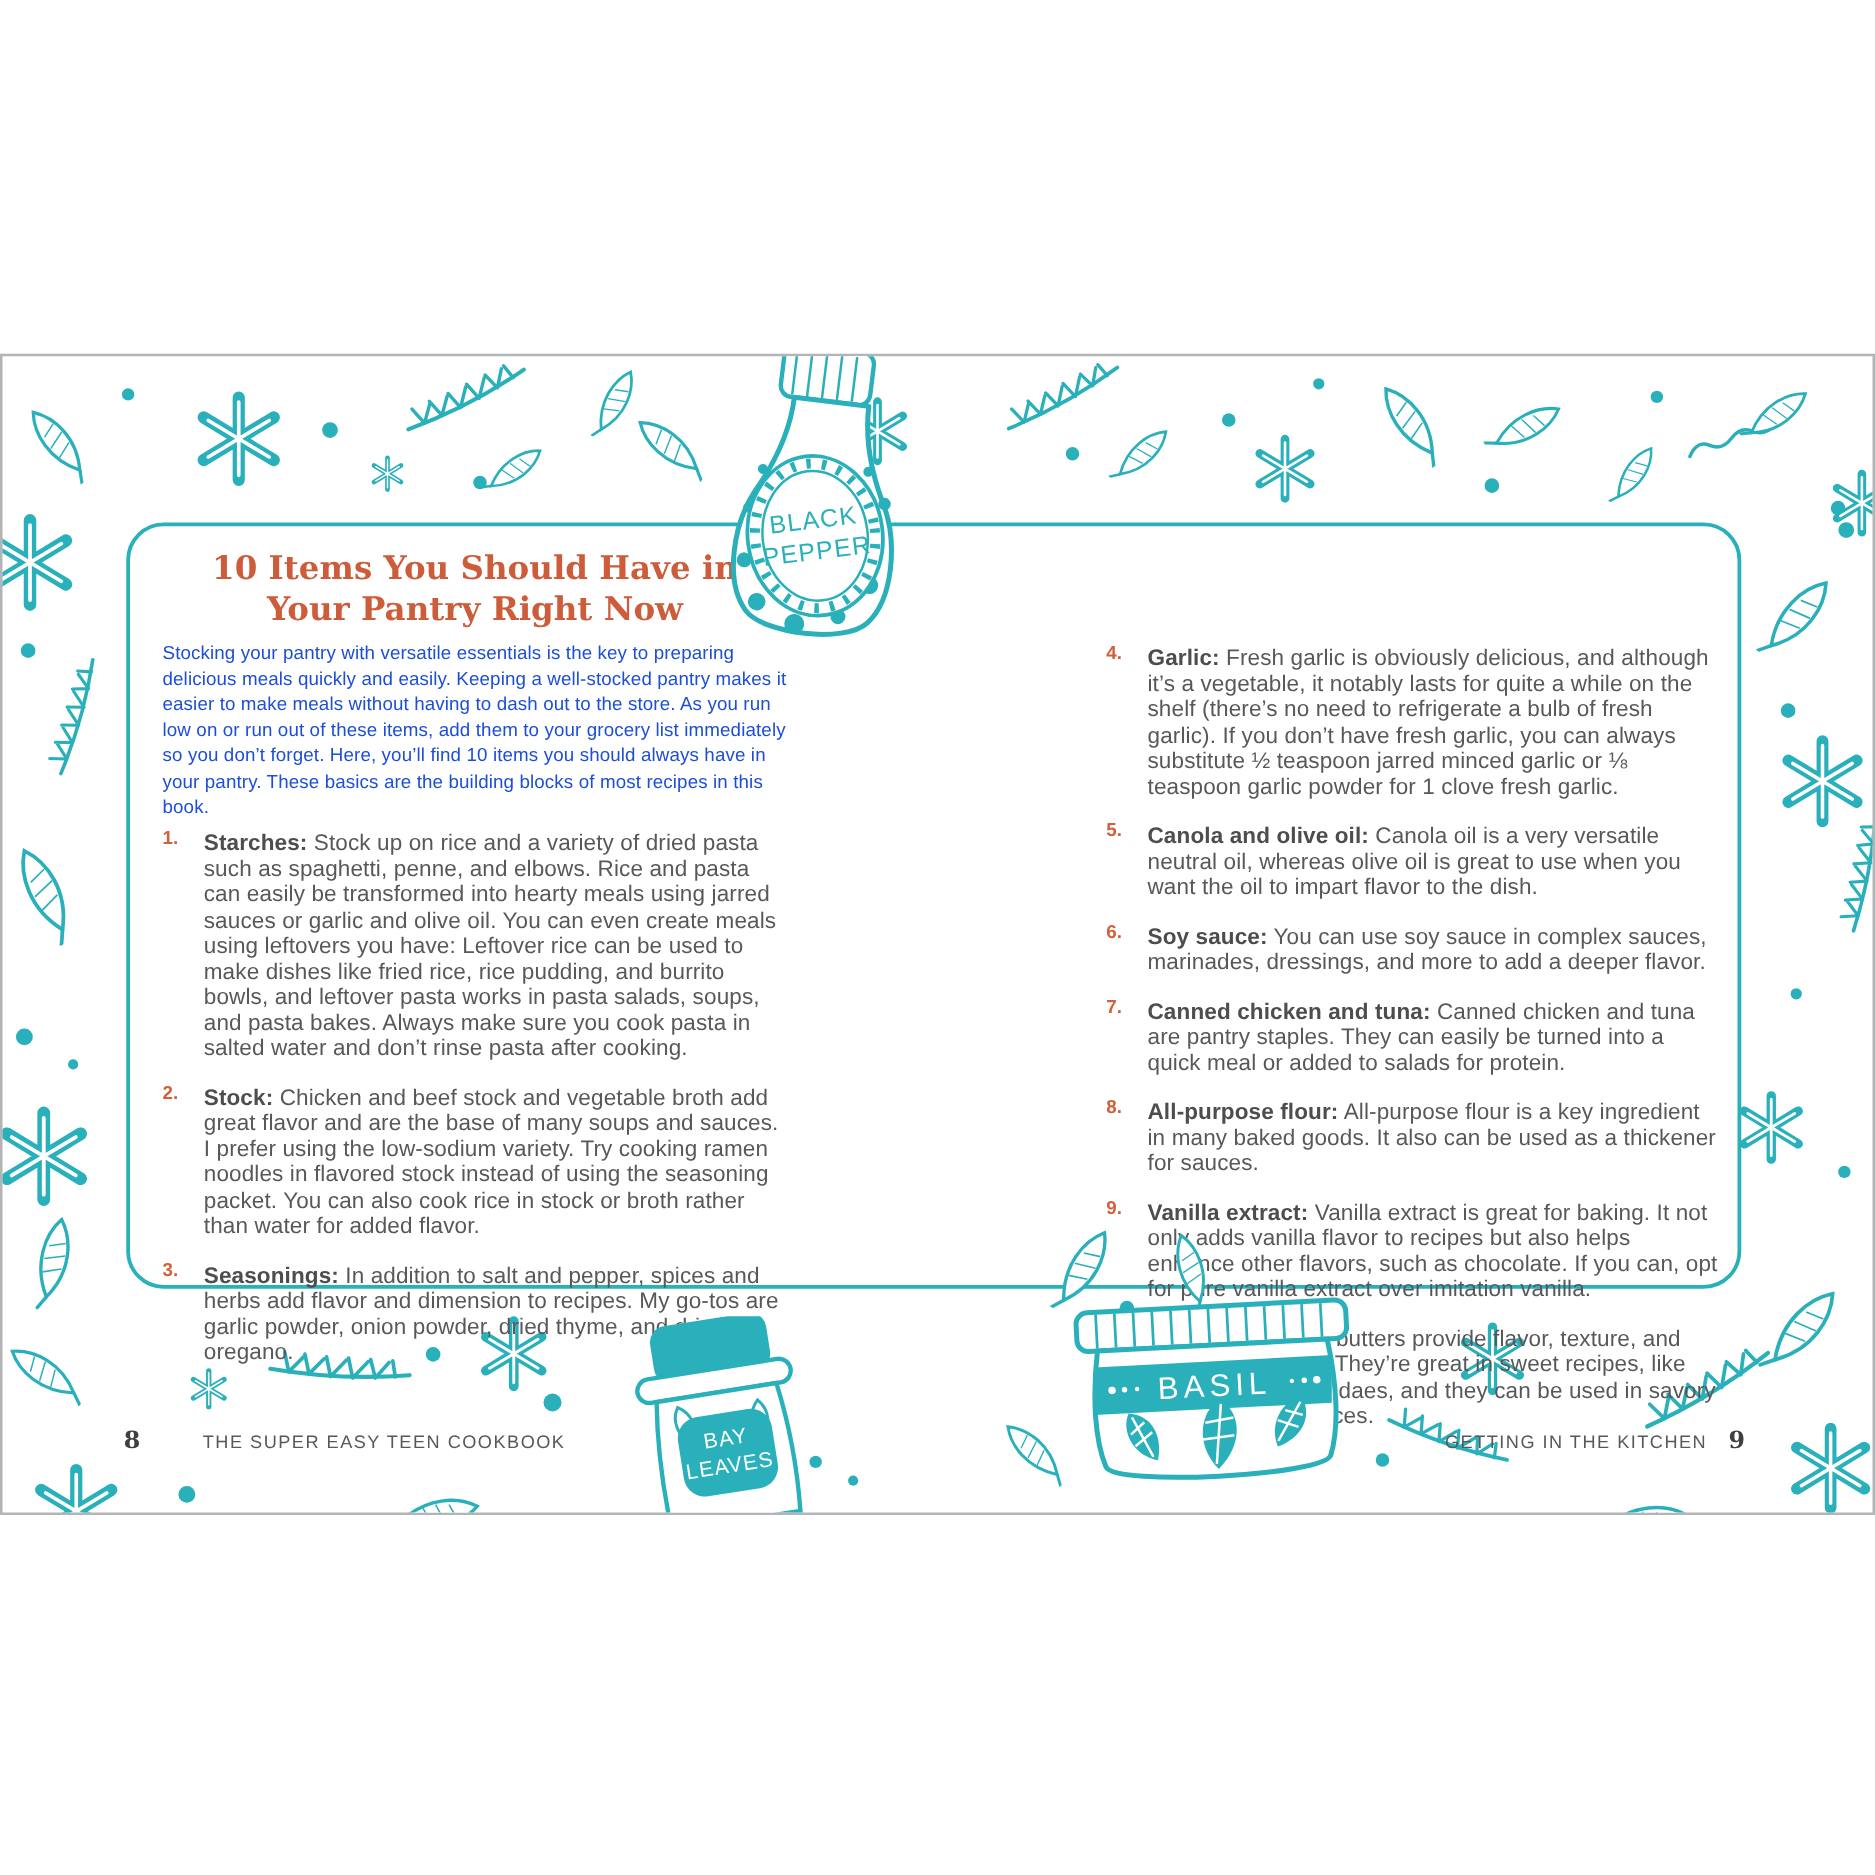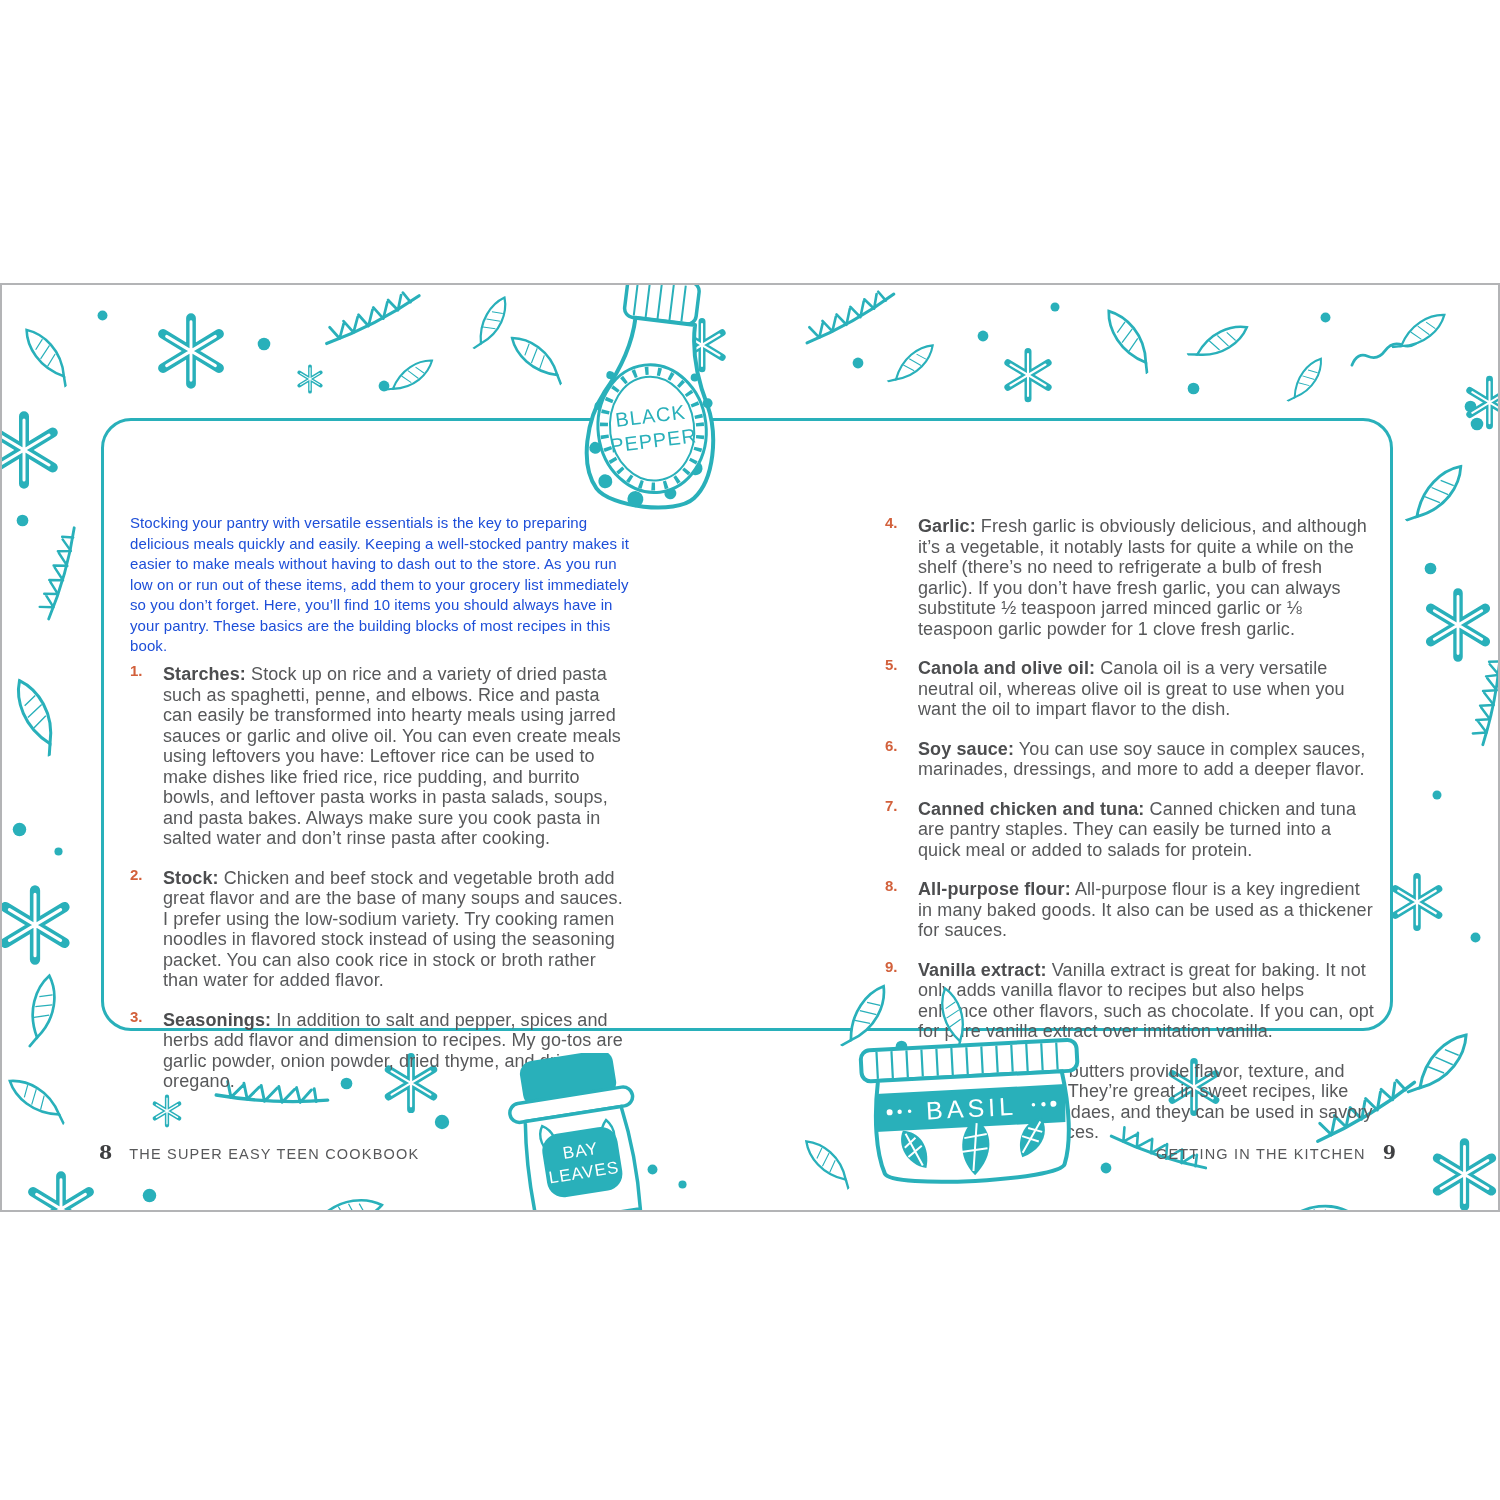--- a/index.html
+++ b/index.html
@@ -21,21 +21,21 @@
   .col-left{left:26px;top:240px;}
   .col-right{left:781px;top:92px;width:494px;}
   .item{display:flex;margin:0 0 13px 0;}
   .num{flex:0 0 30px;width:30px;color:#d2603b;font-weight:bold;font-size:15px;line-height:20.5px;}
   .item p{margin:3px;font-size:18px;line-height:20.5px;letter-spacing:.1px;color:#57585a;}
   .name{color:#4c4d4f;font-weight:bold;}
   .footer{position:absolute;display:flex;align-items:baseline;gap:17px;z-index:2;}
   .footer-left{left:97px;top:856px;}
   .footer-right{right:102px;top:856px;justify-content:flex-end;}
   .pagenum{font-family:"DejaVu Serif","Liberation Serif",serif;font-weight:bold;font-size:19px;color:#3e3f41;}
-  .runhead{font-size:14.5px;letter-spacing:1.2px;color:#57585a;}
+  .runhead{font-size:14.5px;letter-spacing:1.2px;color:#57585a;margin-left:33px;}
   svg text{font-family:"Liberation Sans",sans-serif;}
 </style>
 </head>
 <body>
 
 <div class="canvas">
   <div class="spread">
 
     <svg width="0" height="0">
       <defs>
@@ -256,20 +256,21 @@
       </svg>
     <svg class="deco" style="left:1108px;top:842px;width:100px;height:46px;transform:rotate(38deg)">
         <use href="#sprig"></use>
       </svg>
     <svg class="deco" style="left:1292px;top:893px;width:38px;height:78px;transform:rotate(82deg)">
         <use href="#leaf"></use>
       </svg>
 
     
     <div class="content-box">
+      <h1 class="title"><span>10 Items You Should Have in</span><br><span>Your Pantry Right Now</span></h1>
 
       <p class="intro">Stocking your pantry with versatile essentials is the key to preparing delicious meals quickly and easily. Keeping a well-stocked pantry makes it easier to make meals without having to dash out to the store. As you run low on or run out of these items, add them to your grocery list immediately so you don’t forget. Here, you’ll find 10 items you should always have in your pantry. These basics are the building blocks of most recipes in this book.</p>
 
       <div class="col col-left">
         <div class="item">
             <span class="num">1.</span>
             <p><b class="name">Starches:</b> <span>Stock up on rice and a variety of dried pasta such as spaghetti, penne, and elbows. Rice and pasta can easily be transformed into hearty meals using jarred sauces or garlic and olive oil. You can even create meals using leftovers you have: Leftover rice can be used to make dishes like fried rice, rice pudding, and burrito bowls, and leftover pasta works in pasta salads, soups, and pasta bakes. Always make sure you cook pasta in salted water and don’t rinse pasta after cooking.</span></p>
           </div>
         <div class="item">
             <span class="num">2.</span>

